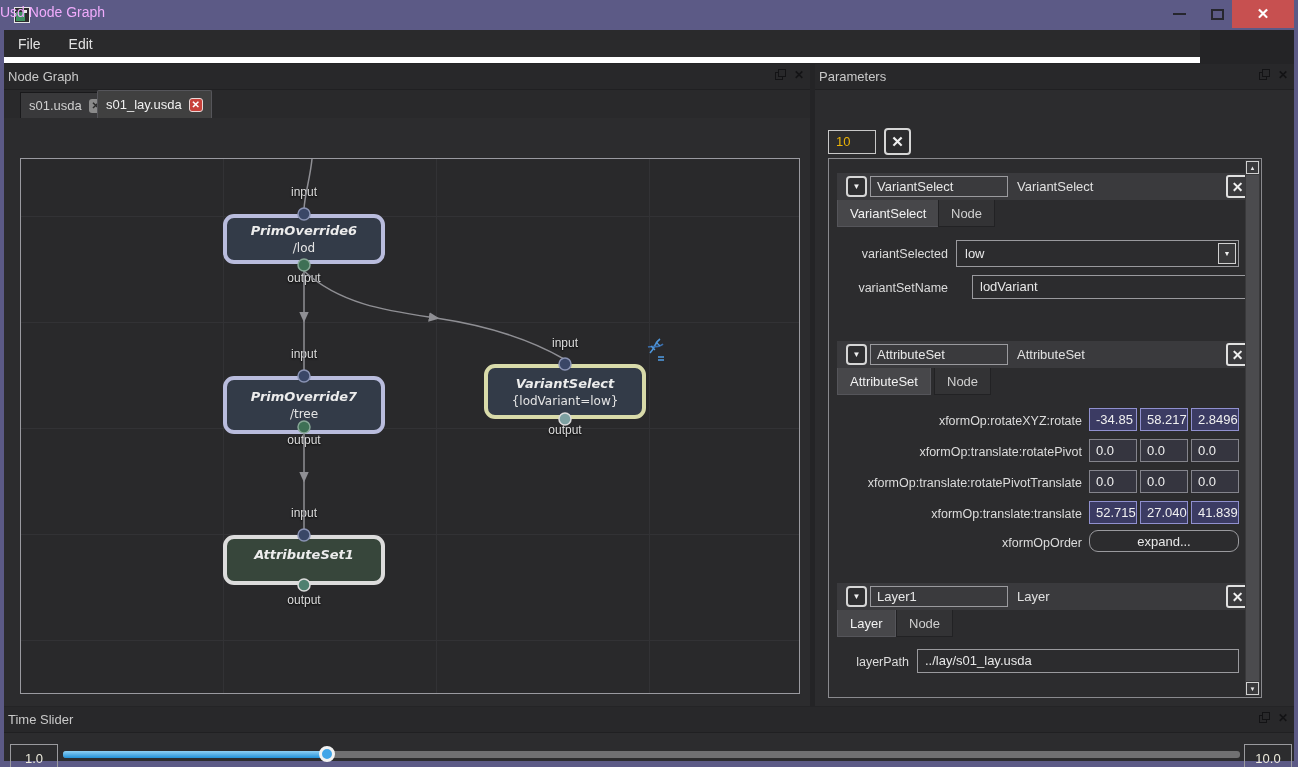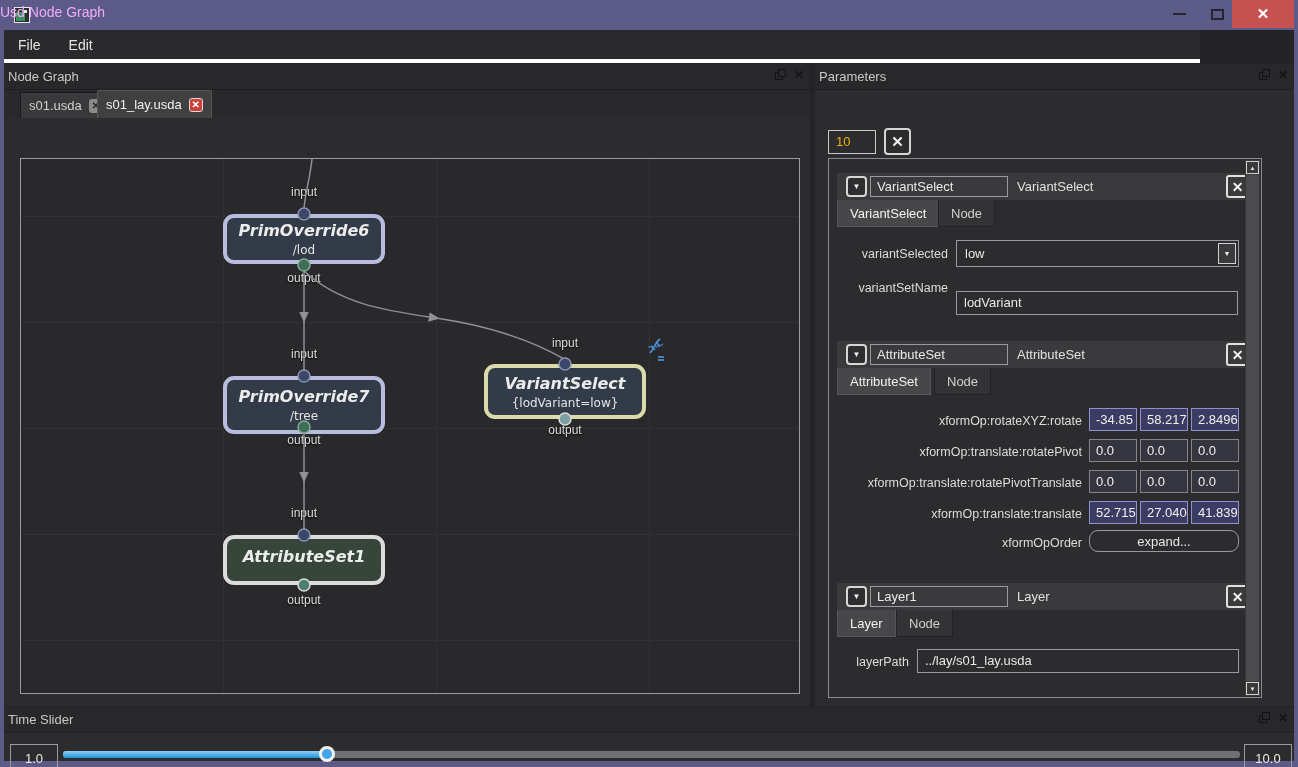--- a/index.html
+++ b/index.html
@@ -22,21 +22,21 @@
   .btn-max { left:1198px; width:38px; }
   .btn-max .sq { width:13px; height:11px; border:2px solid #26262e; }
   .btn-close { left:1232px; width:62px; background:#c75050; color:#fff;
     font-size:15px; font-weight:bold; }
 
   
   #content { position:absolute; left:4px; top:30px; width:1290px; height:731px;
     background:#242426; }
 
   .menubar { position:absolute; left:0; top:0; width:1196px; height:33px;
-    background:#2a2a2c; border-bottom:4px solid #ffffff; display:flex; align-items:center;text-align:right; }
+    background:#2a2a2c; border-bottom:6px solid #ffffff; display:flex; align-items:center;text-align:right; }
   .menu-item { color:#e2e2e2; font-size:14px; padding:0 14px; height:33px;
     display:flex; align-items:center; }
 
   .dock { position:absolute; background:#2c2c2e; }
   .dock-title { position:absolute; left:0; top:0; right:0; height:26px; background:#28282a;
     border-bottom:1px solid #202022; color:#c9c9c9; font-size:13px;
     display:flex; align-items:center; padding-left:4px; }
   .dock-icons { position:absolute; right:6px; top:5px; display:flex; gap:8px; }
   .float-icon { position:relative; width:11px; height:11px; }
   .float-icon .b { position:absolute; left:0; bottom:0; width:8px; height:8px; border:1px solid #131315; background:#28282a; }
@@ -59,21 +59,21 @@
   #canvas { position:absolute; left:16px; top:94px; width:780px; height:536px;
     background:#29292b; border:1px solid #9a9aa0;
     background-image:
       linear-gradient(to right, #323235 1px, transparent 1px),
       linear-gradient(to bottom, #323235 1px, transparent 1px);
     background-size:213px 106px; background-position:-11px 57px; }
   #wires { position:absolute; left:0; top:0; width:778px; height:534px; pointer-events:none; z-index:5; }
   .node { position:absolute; z-index:2; border-radius:11px; border:4px solid;
     display:flex; flex-direction:column; align-items:center; justify-content:center;
     font-family:"DejaVu Sans", sans-serif; }
-  .node-title { font-size:16px; font-weight:bold; font-style:italic; color:#ececec; }
+  .node-title { font-size:13px; font-weight:bold; font-style:italic; color:#ececec; }
   .node-sub { font-size:12px; color:#e4e4e4; margin-top:3px; }
   .n-prim { background:#333b48; border-color:#b9bcdd; }
   .n-attr { background:#37463b; border-color:#dcdcdc; }
   .n-var  { background:#333b48; border-color:#d9dbaa; }
   .port-label { position:absolute; width:162px; text-align:center; color:#dedede;
     font-size:12px; z-index:3; text-shadow:0 1px 2px #000; }
 
   
   #params-dock { left:811px; top:34px; width:479px; height:642px; }
   .filter-field { position:absolute; left:13px; top:66px; width:48px; height:24px;
@@ -269,21 +269,21 @@
         <div class="ptab" style="left:109px; top:41px;">
             <span>Node</span>
           </div>
 
         <div class="prow-label" style="left:0px; top:88px; width:119px;">variantSelected</div>
         <div class="combo" style="left:127px; top:81px; width:283px; height:27px;">
           <span class="val">low</span>
           <span class="arrow-box">▼</span>
         </div>
         <div class="prow-label" style="left:0px; top:122px; width:119px;">variantSetName</div>
-        <div class="pfield" style="left:127px; top:116px; width:282px; height:24px;margin-top:16px;">lodVariant</div>
+        <div class="pfield" style="left:143px; top:116px; width:282px; height:24px;">lodVariant</div>
 
         <div class="group-header" style="top:182px;">
           <div class="collapse-btn">▼</div>
           <div class="name-field">AttributeSet</div>
           <div class="type-label">AttributeSet</div>
           <div class="group-close">
               <span>✕</span>
             </div>
         </div>
         <div class="ptab active" style="left:8px; top:209px;">

